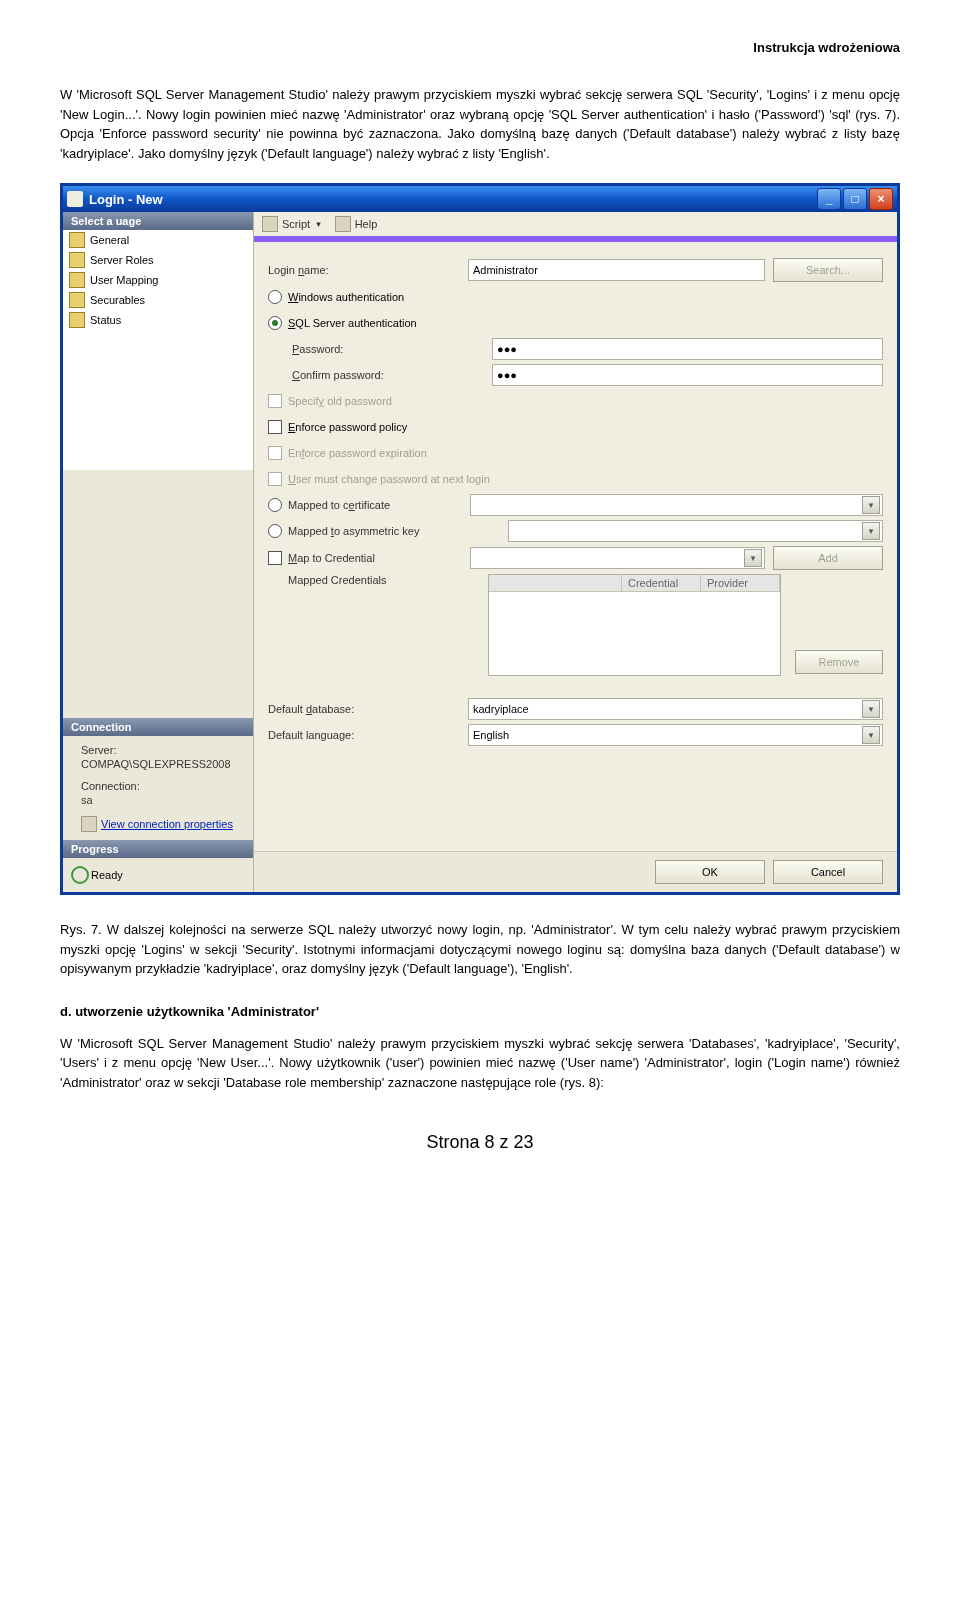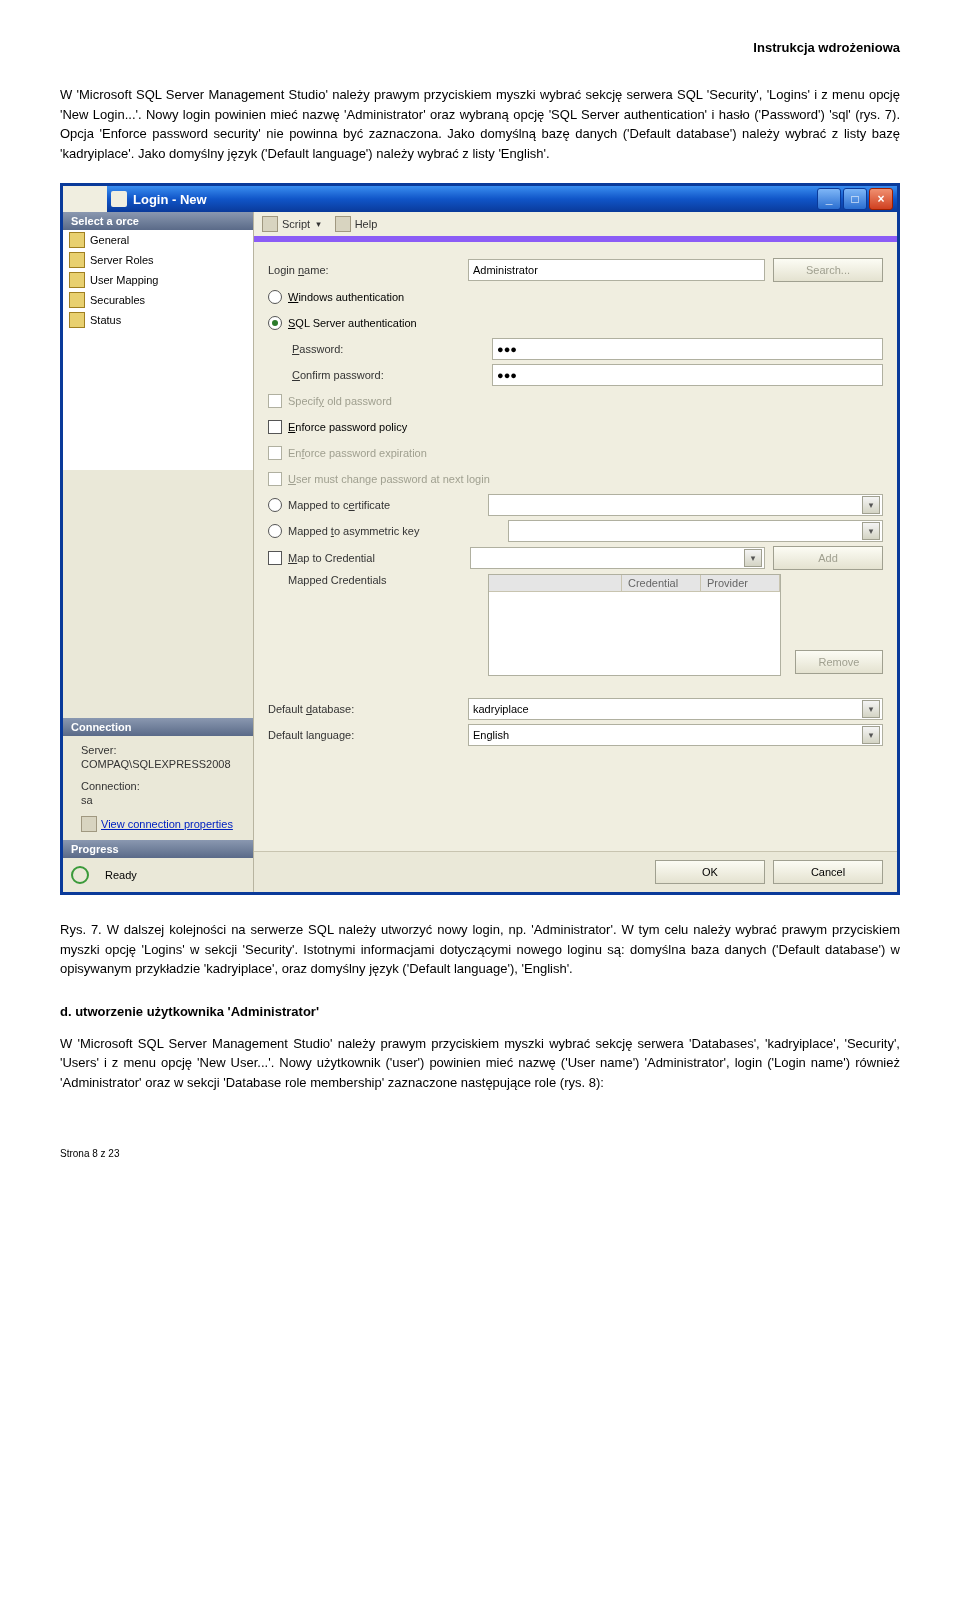--- a/index.html
+++ b/index.html
@@ -22,41 +22,40 @@
   .body-text {
     line-height: 1.5;
     margin-bottom: 20px;
     text-align: justify;
   }
   .section-heading {
     font-weight: bold;
     margin: 25px 0 15px;
   }
   .footer {
-    text-align: left;
-    margin-top: 56px;
-    font-size: 10px;
+    text-align: center;
+    margin-top: 40px;
+    font-size: 18px;
   }
 
   
   .window {
     border: 3px solid #0a3a9a;
     background: #f0eee0;
     margin: 10px 0 25px 0;
     font-family: Tahoma, Arial, sans-serif;
     font-size: 11px;
   }
   .titlebar {
     background: linear-gradient(to bottom, #3a8ef0 0%, #1055c8 50%, #0a3a9a 100%);
     color: #fff;
     height: 26px;
     display: flex;
     align-items: center;
     padding: 0 4px;
-    margin-left: 44px;
   }
   .titlebar .ticon {
     width: 16px; height: 16px;
     background: #f0eee0;
     margin-right: 6px;
     border-radius: 2px;
   }
   .titlebar .title {
     flex: 1;
     font-weight: bold;
@@ -111,21 +110,21 @@
     border: 1px solid #a08020;
   }
   .conn-box, .progress-box {
     padding: 6px 18px;
     font-size: 11px;
     color: #333;
   }
   .conn-box div { margin: 2px 0; }
   .link { color: #0020c0; text-decoration: underline; cursor: pointer; }
   .ready {
-    display: flex; align-items: center; gap: 16px; padding: 8px;
+    display: flex; align-items: center; gap: 2px; padding: 8px;
   }
   .ready-icon {
     width: 14px; height: 14px; border: 2px solid #3a9a3a; border-radius: 50%;
   }
 
   .right-pane {
     flex: 1;
     background: #f0eee0;
     display: flex;
     flex-direction: column;
@@ -254,21 +253,21 @@
       <div class="title">Login - New</div>
       <div class="winbtns">
         <div class="winbtn">_</div>
         <div class="winbtn">□</div>
         <div class="winbtn close">×</div>
       </div>
     </div>
     <div class="win-body">
 
       <div class="left-pane">
-        <div class="pane-header">Select a orce</div>
+        <div class="pane-header">Select a uage</div>
         <div class="page-list">
           <div class="page-item">
               <span class="picon"></span>
               <span>General</span>
             </div>
           <div class="page-item">
               <span class="picon"></span>
               <span>Server Roles</span>
             </div>
           <div class="page-item">
@@ -354,21 +353,21 @@
             <span class="checkbox grayed"></span>
             <span class="disabled">En<span class="uline">f</span>orce password expiration</span>
           </div>
           <div class="form-row indent">
             <span class="checkbox grayed"></span>
             <span class="disabled"><span class="uline">U</span>ser must change password at next login</span>
           </div>
 
           <div class="form-row">
             <span class="radio"></span>
-            <div class="form-label" style="width:200px">Mapped to c<span class="uline">e</span>rtificate</div>
+            <div class="form-label" style="width:182px">Mapped to c<span class="uline">e</span>rtificate</div>
             <div class="form-select">
                 <span></span>
                 <span class="select-btn">▾</span>
               </div>
           </div>
           <div class="form-row">
             <span class="radio"></span>
             <div class="form-label" style="width:220px">Mapped <span class="uline">t</span>o asymmetric key</div>
             <div class="form-select">
                 <span></span>

